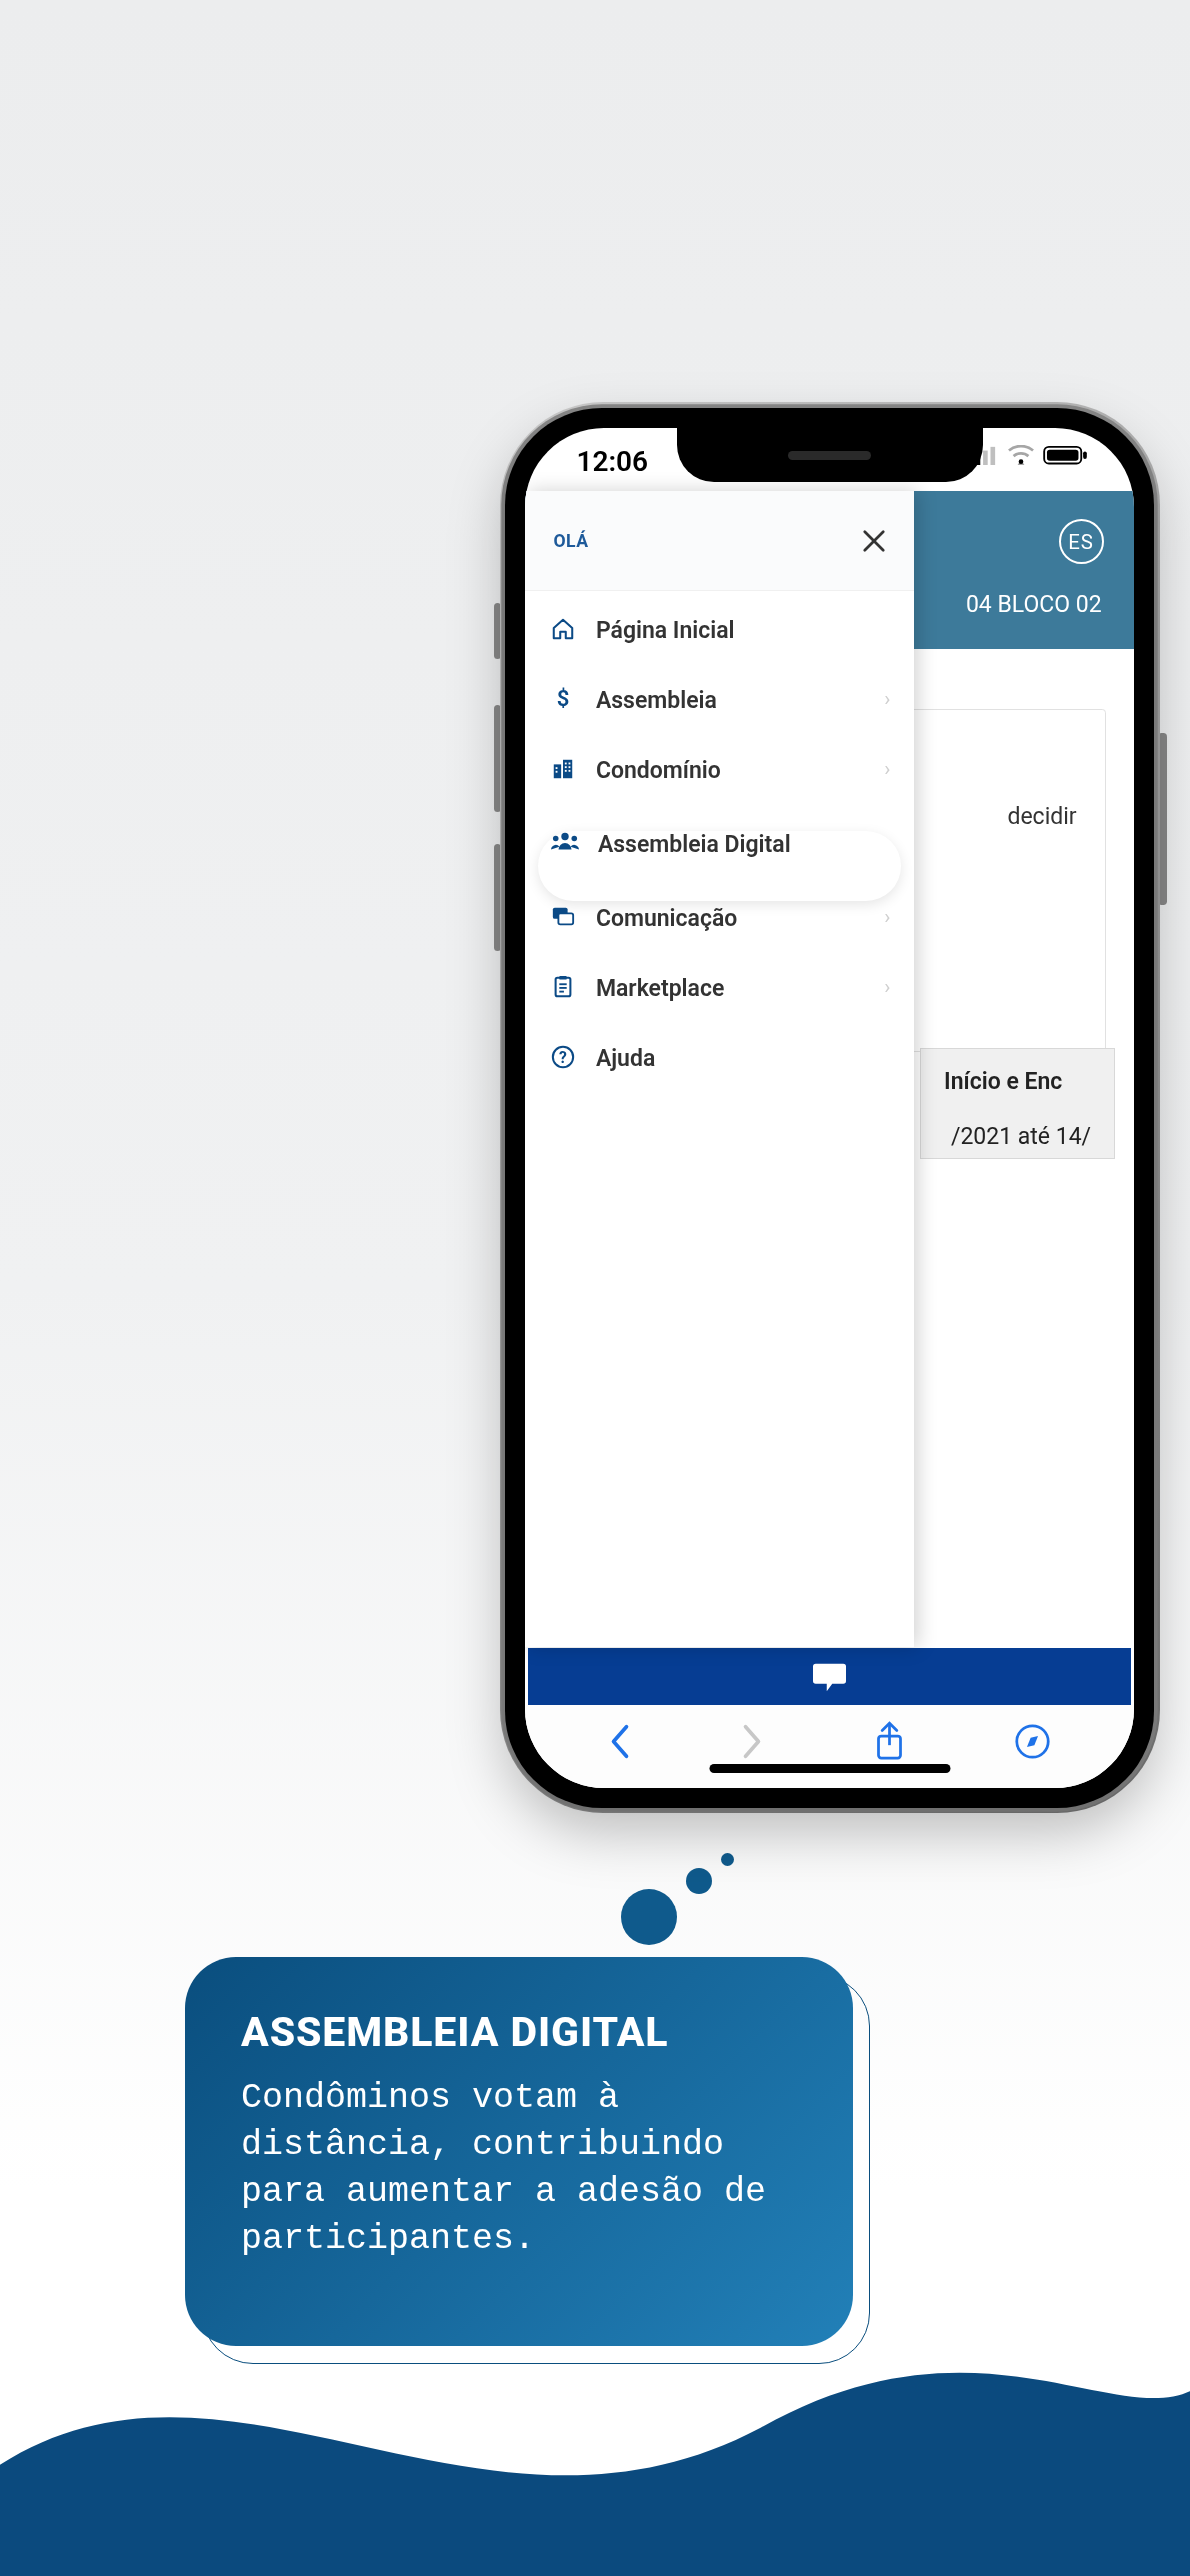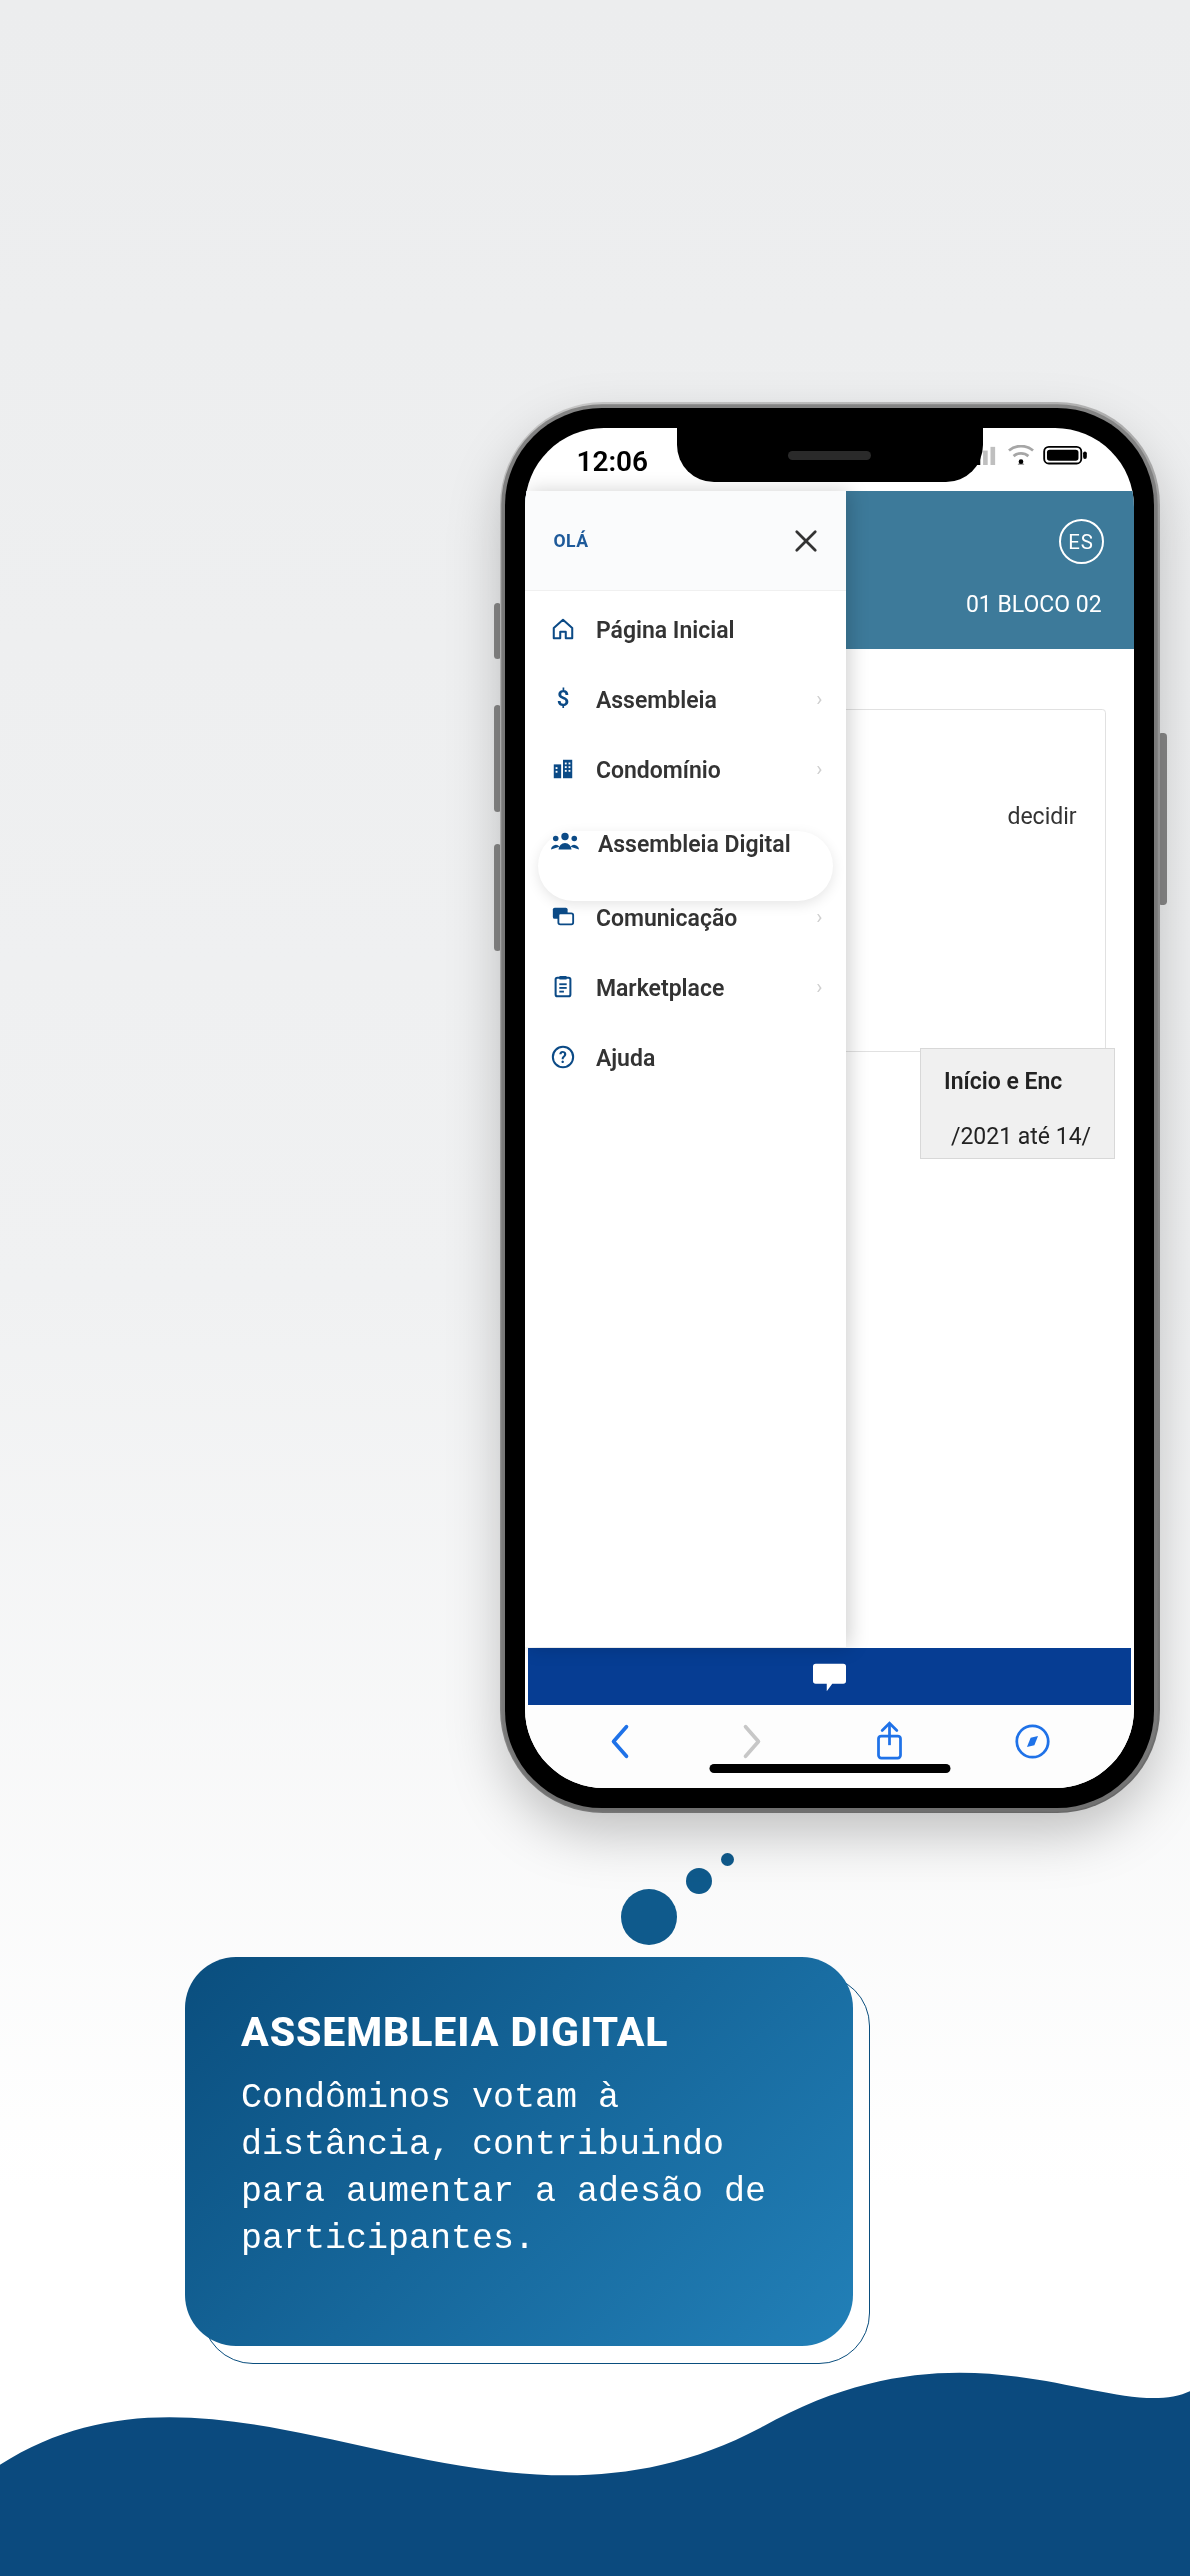--- a/index.html
+++ b/index.html
@@ -206,21 +206,21 @@
     width: 241px; height: 8.3px;
     background:#000;
     border-radius:4.6px;
     z-index: 60;
   }
   
   
   .drawer {
     position: absolute;
     top: 63px; left: 0;
-    width: 321px;
+    width: 389px;
     bottom: 141px;
     background: #fff;
     box-shadow: 3.7px 0 18.5px rgba(0,0,0,0.18);
     z-index: 30;
   }
   .drawer-header {
     height: 100px;
     background:#FAFBFC;
     border-bottom: 0.9px solid #F0F0F0;
     display:flex;
@@ -327,21 +327,21 @@
             <rect x="43" y="7" width="4" height="8" rx="2" fill="#000"></rect>
           </svg>
       </div>
     </div>
 
     <div class="app-bg">
       <div class="app-header">
         <div class="es-badge">
             <span>ES</span>
           </div>
-        <div class="sub">01 BLOCO 02</div>
+        <div class="sub">04 BLOCO 02</div>
       </div>
       <div class="app-body">
         <div class="card">
           <span class="decidir">decidir</span>
         </div>
         <div class="gray-box">
           <div>Início e Enc</div>
           <div class="d2">/2021 até 14/</div>
         </div>
       </div>

